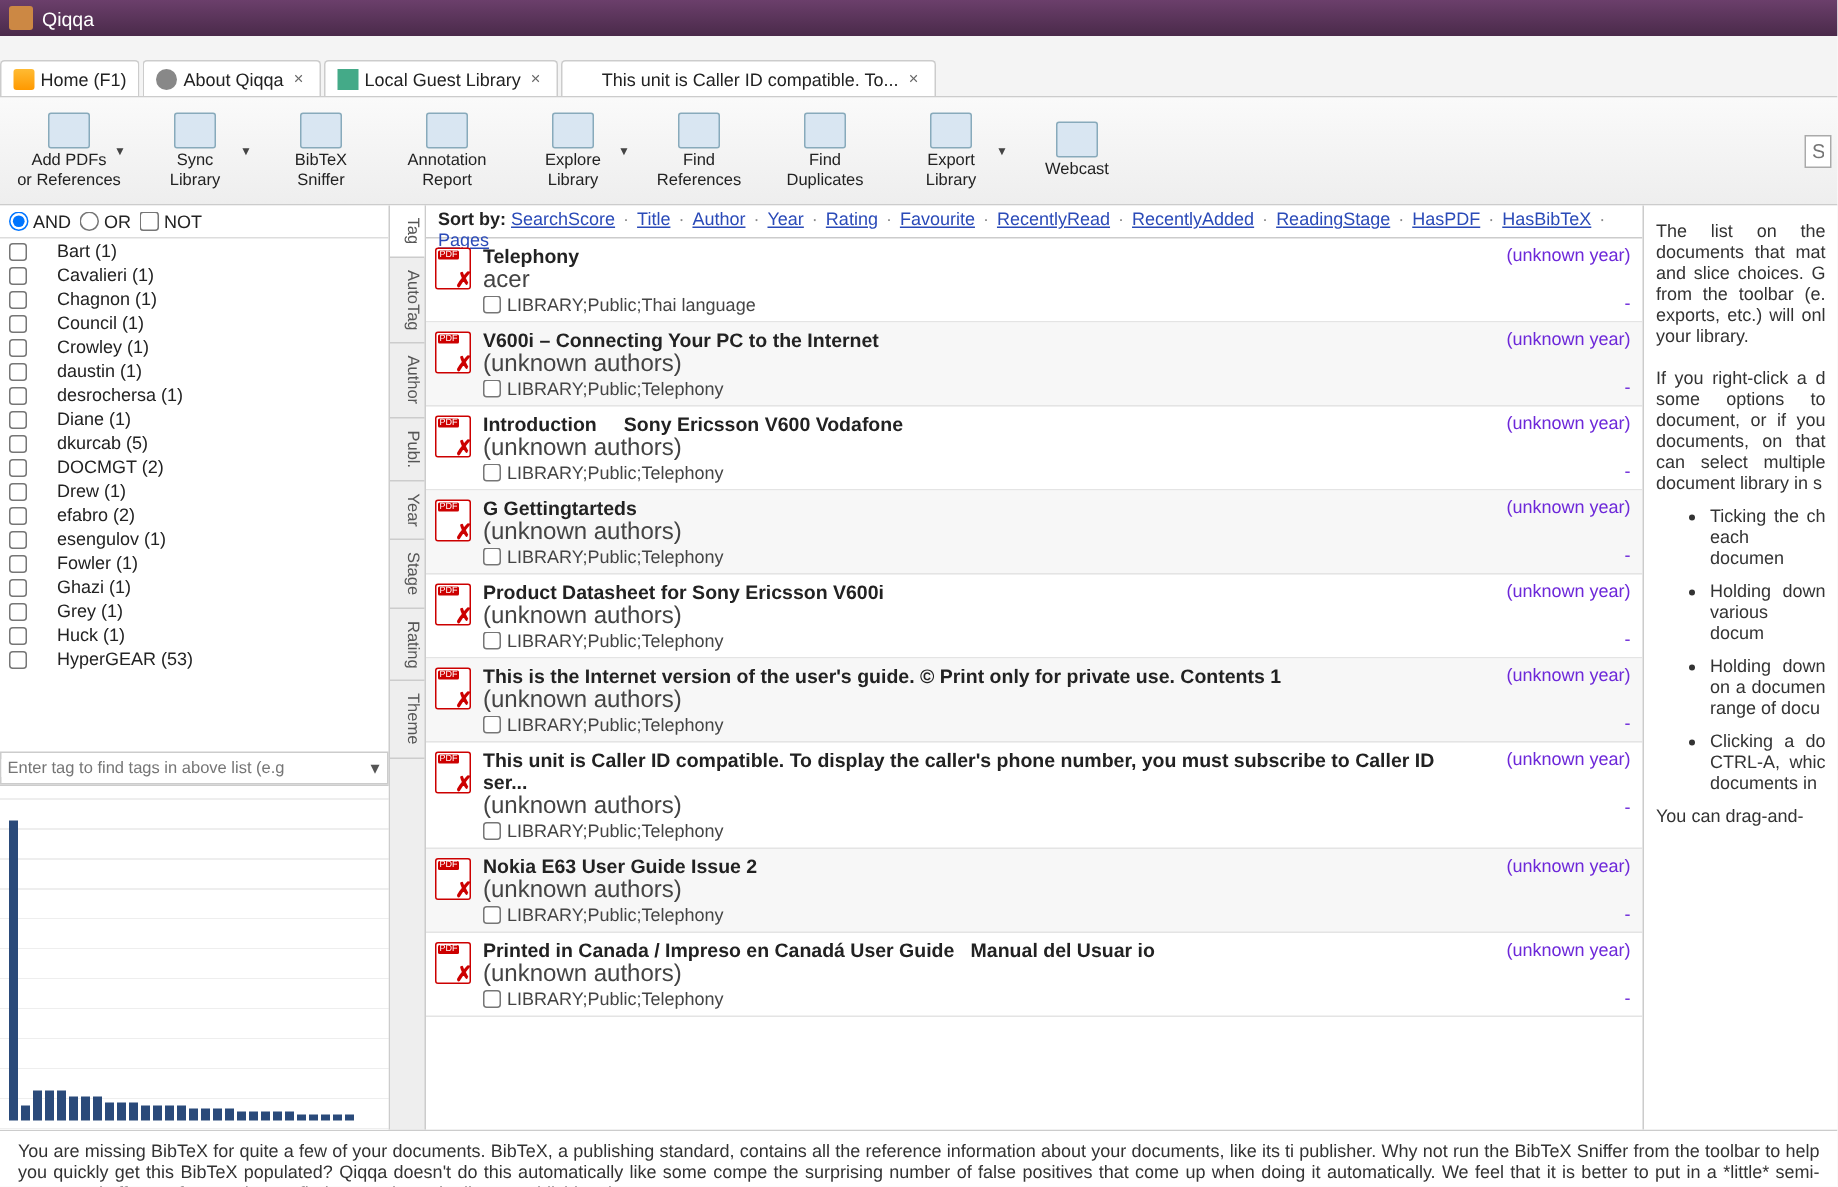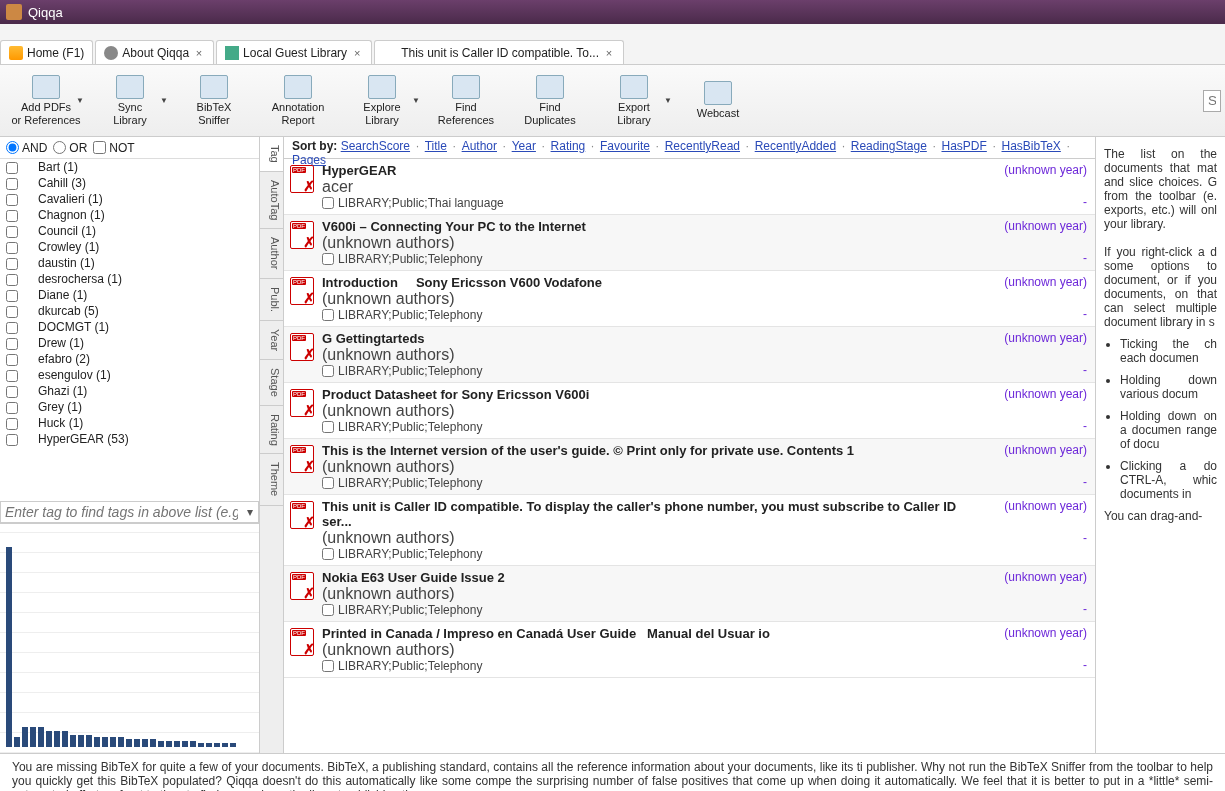--- a/index.html
+++ b/index.html
@@ -16,21 +16,21 @@
 .tool .dd { position: absolute; right: 4px; top: 30px; font-size: 8px; color: #444; }
 .search-box { margin-left: auto; height: 22px; border: 1px solid #aaa; background: #fff; width: 18px; padding: 2px 4px; }
 .main { display: flex; height: 616px; }
 .left { width: 260px; border-right: 1px solid #ccc; display: flex; flex-direction: column; background: #fff; }
 .logic { height: 22px; display: flex; align-items: center; gap: 6px; padding: 0 6px; border-bottom: 1px solid #ddd; }
 .logic label { display: flex; align-items: center; gap: 3px; }
 .taglist { flex: 1; overflow-y: auto; font-size: 12px; }
 .taglist .row { display: flex; align-items: flex-end; padding: 1px 6px; gap: 20px; }
 .taglist input[type=checkbox] { width: 12px; height: 12px; }
 .tag-search { border: 1px solid #ccc; height: 22px; display: flex; align-items: center; }
-.tag-search input { border: none; flex: 1; font-size: 14px; font-style: italic; color: #888; padding: 0 4px; outline: none; }
+.tag-search input { border: none; flex: 1; font-size: 11px; color: #888; padding: 0 4px; outline: none; }
 .tag-search .dd { width: 16px; text-align: center; color: #555; }
 .histo { height: 230px; border-top: 1px solid #ccc; display: flex; align-items: flex-end; padding: 6px; gap: 2px; position: relative; background: repeating-linear-gradient(0deg, #eee, #eee 1px, #fff 1px, #fff 20px); }
 .histo .bar { width: 6px; background: #2a4a7a; }
 .vtabs { width: 24px; background: #eee; border-right: 1px solid #ccc; display: flex; flex-direction: column; }
 .vtab { writing-mode: vertical-rl; text-orientation: mixed; padding: 8px 2px; font-size: 11px; color: #555; border-bottom: 1px solid #ccc; cursor: pointer; text-align: center; }
 .vtab.active { background: #fff; }
 .center { flex: 1; display: flex; flex-direction: column; background: #fff; }
 .sortbar { height: 22px; padding: 2px 8px; border-bottom: 1px solid #ccc; font-size: 12px; }
 .sortbar a { color: #2a4ab8; text-decoration: underline; cursor: pointer; }
 .doclist { flex: 1; overflow-y: auto; }
@@ -40,21 +40,21 @@
 .pdf-icon::before { content: "PDF"; position: absolute; top: 1px; left: 1px; font-size: 6px; color: #fff; background: #c00; padding: 0 1px; border-radius: 1px; }
 .pdf-icon::after { content: "✗"; position: absolute; bottom: -2px; right: -2px; color: #c00; font-size: 14px; font-weight: bold; }
 .doc-body { flex: 1; }
 .doc-title { font-weight: bold; font-size: 13px; color: #222; }
 .doc-auth { font-size: 16px; color: #444; }
 .doc-tags { font-size: 12px; color: #444; display: flex; align-items: center; gap: 4px; }
 .doc-tags input { width: 12px; height: 12px; }
 .doc-right { width: 110px; text-align: right; font-size: 12px; color: #6d28d9; }
 .right { width: 130px; border-left: 1px solid #ccc; padding: 10px 8px; font-size: 12px; color: #333; overflow: hidden; background: #fff; text-align: justify; }
 .right ul { margin: 8px 0 8px 16px; }
-.right li { margin-bottom: 8px; }
+.right li { margin-bottom: 8px; margin-left: 20px; }
 .bottom-msg { height: 56px; border-top: 1px solid #ccc; padding: 6px 12px; font-size: 12px; color: #333; background: #fff; text-align: justify; overflow: hidden; }
 .icon-home { background: linear-gradient(180deg,#fb3,#f90); border-radius: 2px; }
 .icon-about { background: #888; border-radius: 50%; }
 .icon-lib { background: #4a8; }
 .sep { color: #888; margin: 0 2px; }
 </style>
 </head>
 <body>
 
 <div class="titlebar">
@@ -144,24 +144,20 @@
           <span>NOT</span>
         </label>
     </div>
     <div class="taglist" id="taglist">
         <div class="row">
           <input type="checkbox" style="">
           <span>Bart (1)</span>
         </div>
         <div class="row">
           <input type="checkbox" style="">
-          <span>Cahill (3)</span>
-        </div>
-        <div class="row">
-          <input type="checkbox" style="">
           <span>Cavalieri (1)</span>
         </div>
         <div class="row">
           <input type="checkbox" style="">
           <span>Chagnon (1)</span>
         </div>
         <div class="row">
           <input type="checkbox" style="">
           <span>Council (1)</span>
         </div>
@@ -180,33 +176,37 @@
         <div class="row">
           <input type="checkbox" style="">
           <span>Diane (1)</span>
         </div>
         <div class="row">
           <input type="checkbox" style="">
           <span>dkurcab (5)</span>
         </div>
         <div class="row">
           <input type="checkbox" style="">
-          <span>DOCMGT (1)</span>
+          <span>DOCMGT (2)</span>
         </div>
         <div class="row">
           <input type="checkbox" style="">
           <span>Drew (1)</span>
         </div>
         <div class="row">
           <input type="checkbox" style="">
           <span>efabro (2)</span>
         </div>
         <div class="row">
           <input type="checkbox" style="">
           <span>esengulov (1)</span>
+        </div>
+        <div class="row">
+          <input type="checkbox" style="">
+          <span>Fowler (1)</span>
         </div>
         <div class="row">
           <input type="checkbox" style="">
           <span>Ghazi (1)</span>
         </div>
         <div class="row">
           <input type="checkbox" style="">
           <span>Grey (1)</span>
         </div>
         <div class="row">
@@ -265,21 +265,21 @@
       <div class="vtab">Rating</div>
       <div class="vtab">Theme</div>
     </div>
 
   <div class="center">
     <div class="sortbar" id="sortbar"><b>Sort by: </b><a>SearchScore</a><span class="sep"> · </span><a>Title</a><span class="sep"> · </span><a>Author</a><span class="sep"> · </span><a>Year</a><span class="sep"> · </span><a>Rating</a><span class="sep"> · </span><a>Favourite</a><span class="sep"> · </span><a>RecentlyRead</a><span class="sep"> · </span><a>RecentlyAdded</a><span class="sep"> · </span><a>ReadingStage</a><span class="sep"> · </span><a>HasPDF</a><span class="sep"> · </span><a>HasBibTeX</a><span class="sep"> · </span><a>Pages</a></div>
     <div class="doclist" id="doclist">
         <div class="doc">
           <div class="pdf-icon"></div>
           <div class="doc-body">
-            <div class="doc-title">HyperGEAR</div>
+            <div class="doc-title">Telephony</div>
             <div class="doc-auth">acer</div>
             <div class="doc-tags">
               <input type="checkbox" style="">
               <span>LIBRARY;Public;Thai language</span>
             </div>
           </div>
           <div class="doc-right">
             <div>(unknown year)</div>
             <div style="margin-top:18px">-</div>
           </div>

